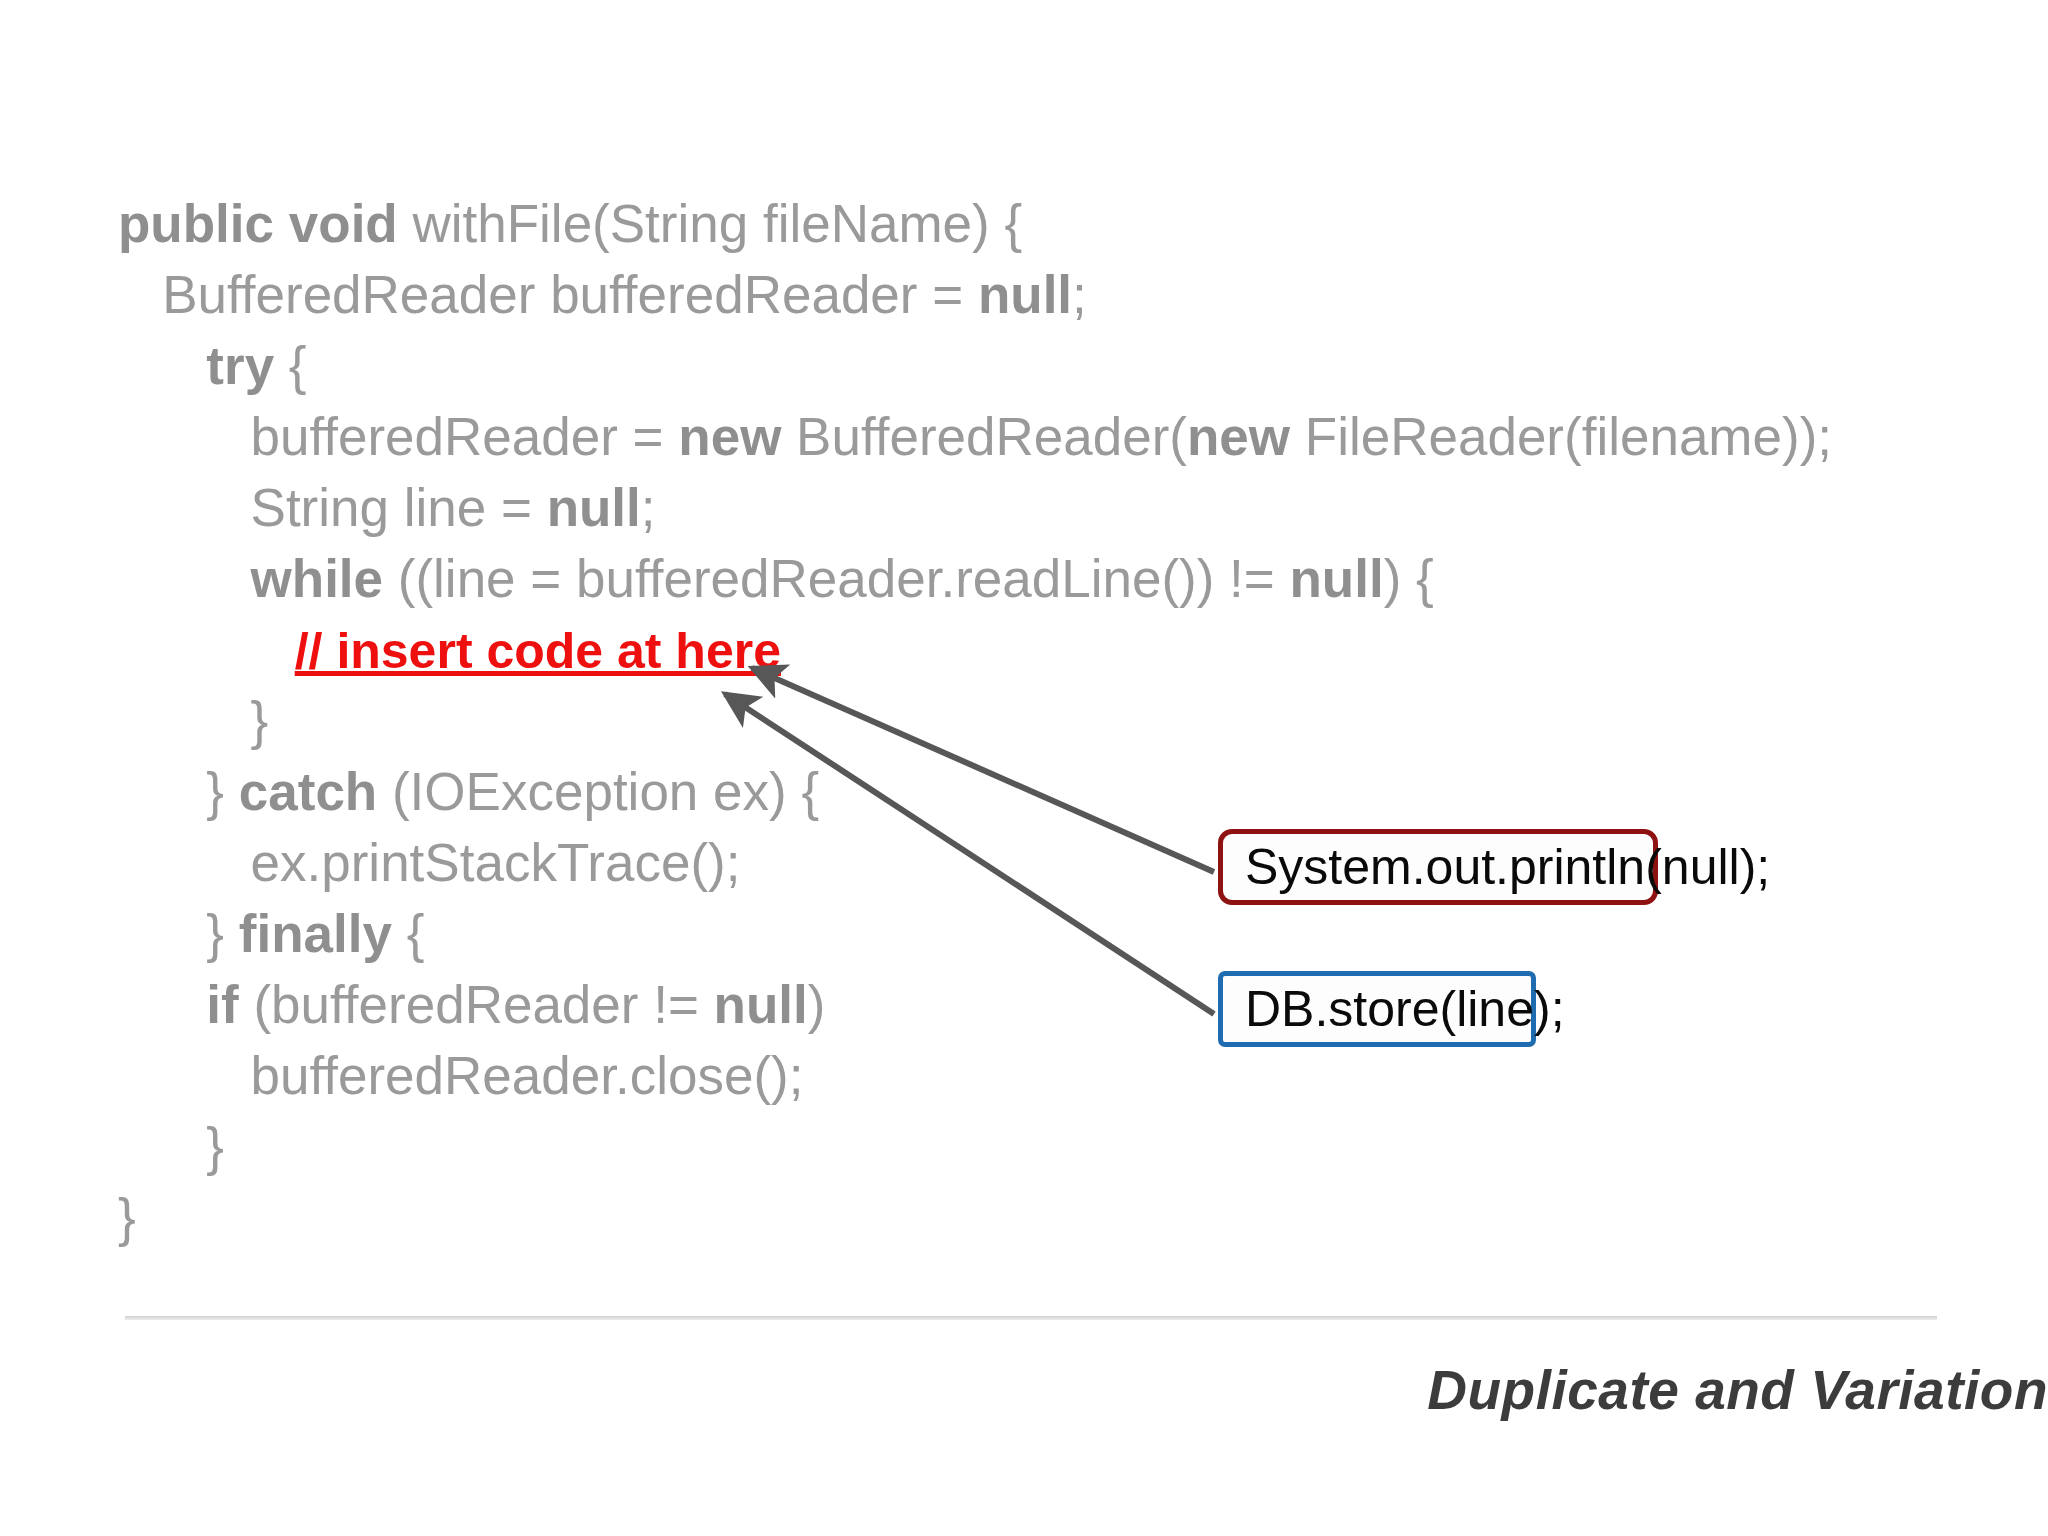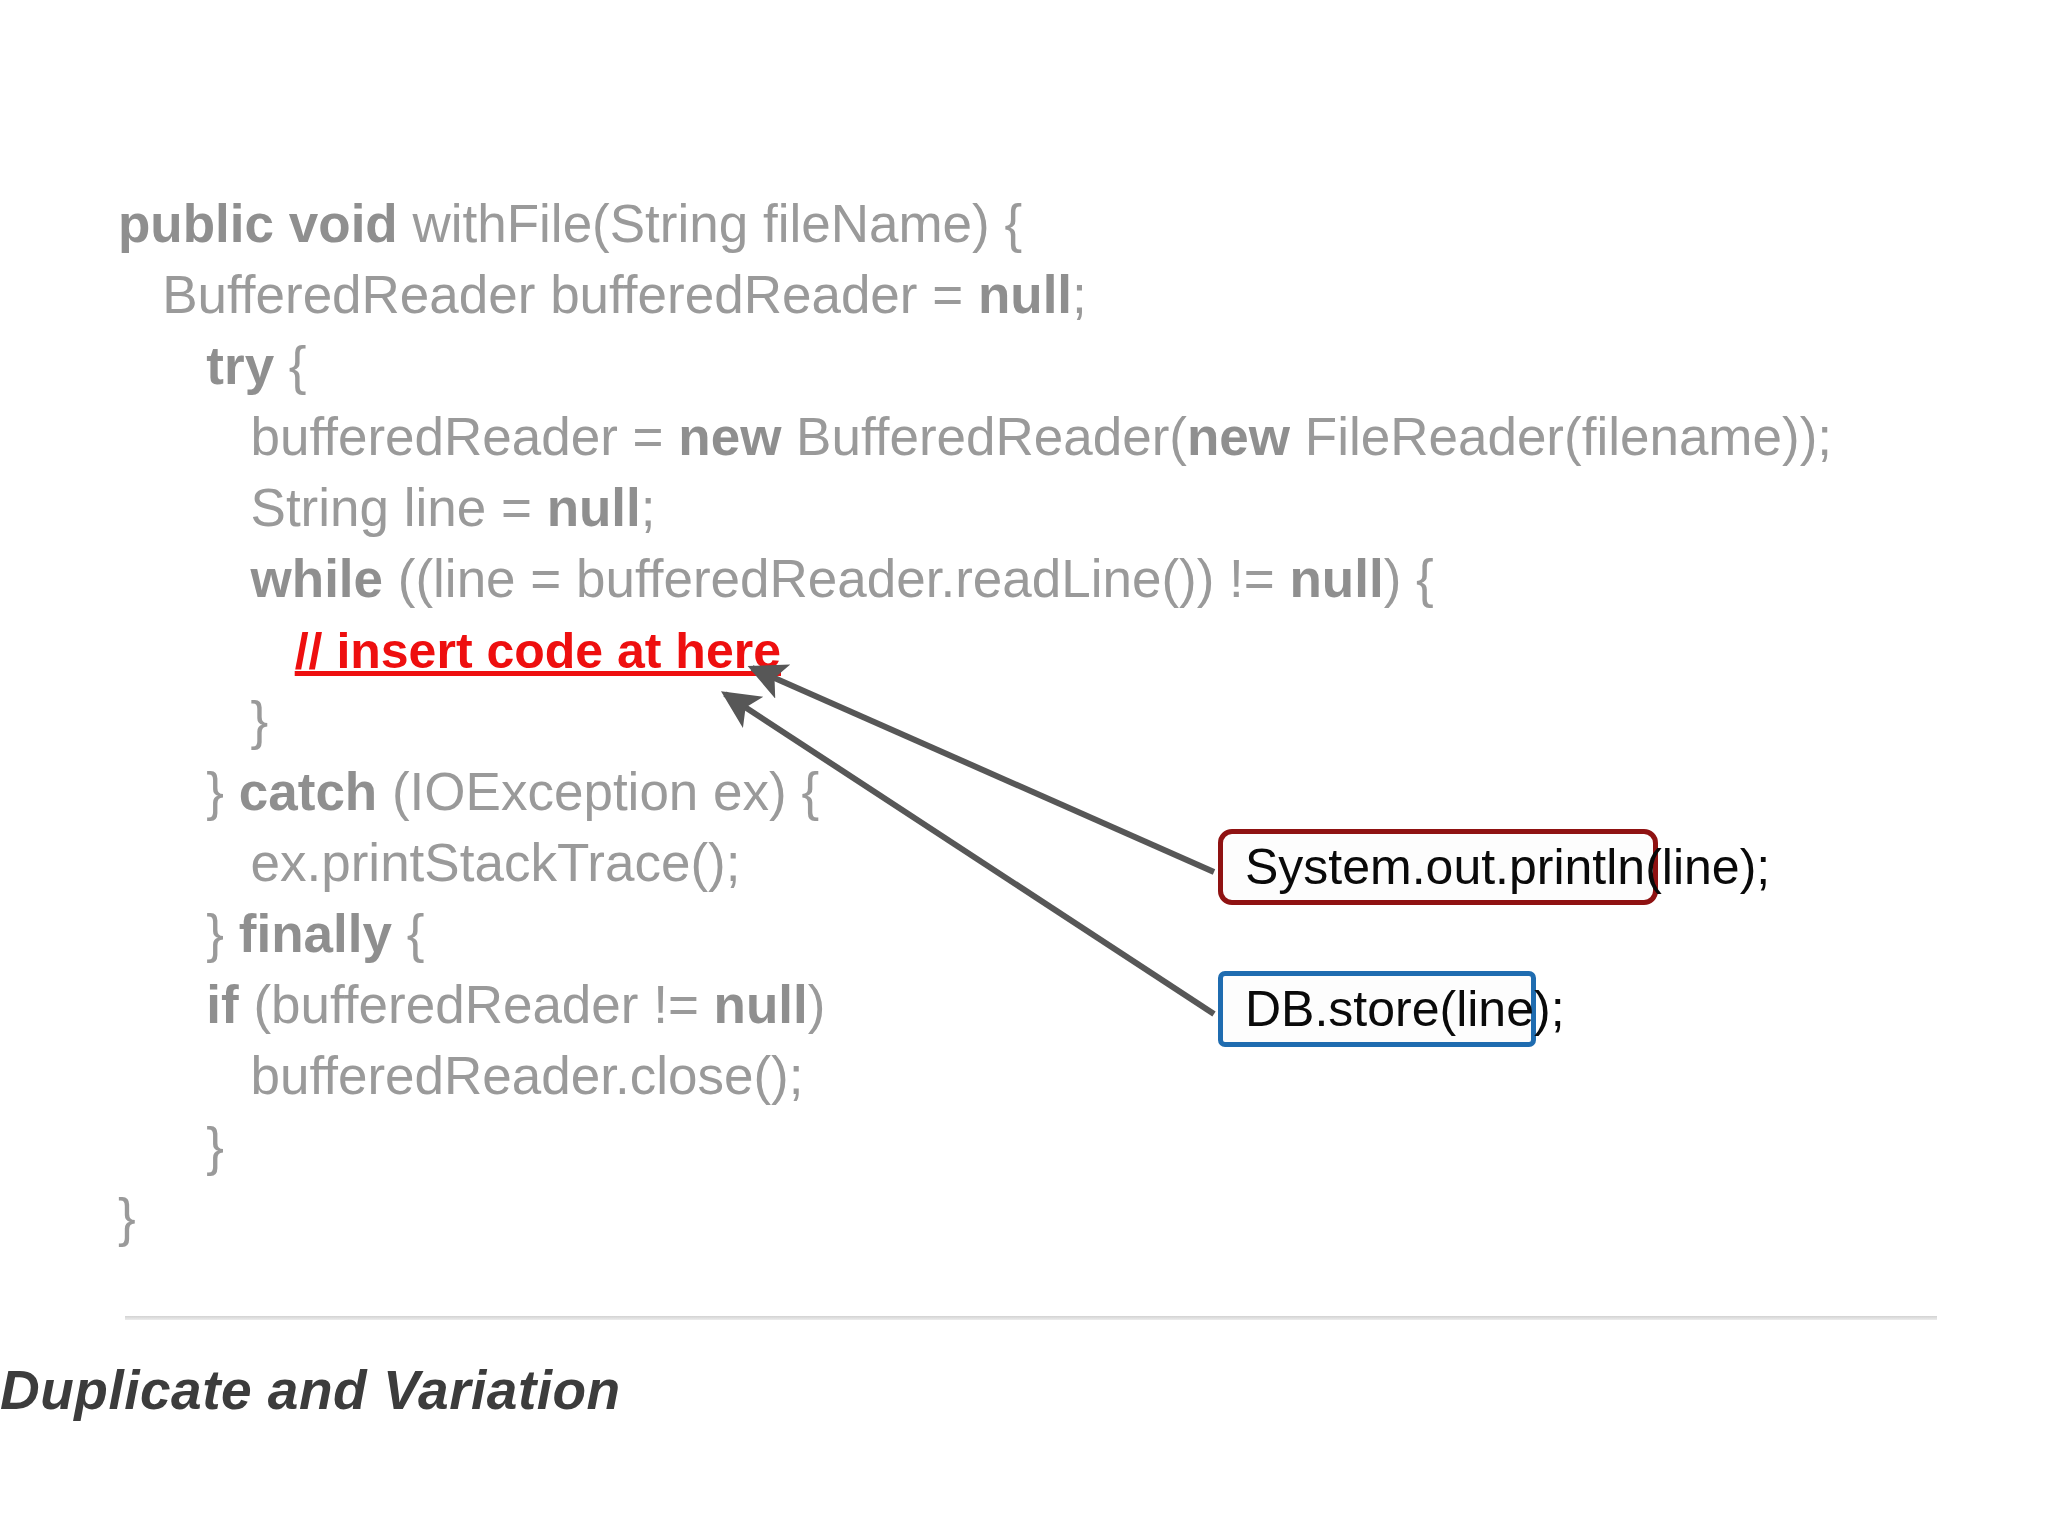--- a/index.html
+++ b/index.html
@@ -97,21 +97,21 @@
     width: 1812px;
     height: 4px;
     background: linear-gradient(to bottom, #d2d2d2, #ececec);
     z-index: 1;
   }
   #caption {
     position: absolute;
     left: 0;
     top: 1358px;
     width: 2048px;
-    text-align: left;
+    text-align: right;
     font-size: 55px;
     font-weight: bold;
     font-style: italic;
     color: #3c3c3c;
     letter-spacing: 0.5px;
     z-index: 2;
   }
 </style>
 </head>
 <body>
@@ -124,21 +124,21 @@
     <defs>
       <marker id="ah" markerWidth="7" markerHeight="7" refX="5.6" refY="3.1" orient="auto" markerUnits="strokeWidth">
         <path d="M6.4,3.1 L0,6.2 L1.5,3.1 L0,0 Z" fill="#575757"></path>
       </marker>
     </defs>
     <line id="arrow-0" x1="1214" y1="872" x2="752" y2="668" stroke="#575757" stroke-width="6" marker-end="url(#ah)"></line>
     <line id="arrow-1" x1="1214" y1="1014" x2="725" y2="694" stroke="#575757" stroke-width="6" marker-end="url(#ah)"></line>
   </svg>
 
   <div class="callout" id="callout-println" style="border-color: rgb(143, 18, 18);">
-    <span>System.out.println(line);</span>
+    <span>System.out.println(null);</span>
   </div>
 
   <div class="callout" id="callout-dbstore" style="border-color: rgb(31, 108, 176); border-radius: 7px;">
     <span>DB.store(line);</span>
   </div>
 
   <div id="divider"></div>
   <div id="caption">Duplicate and Variation</div>
 
 </div>

